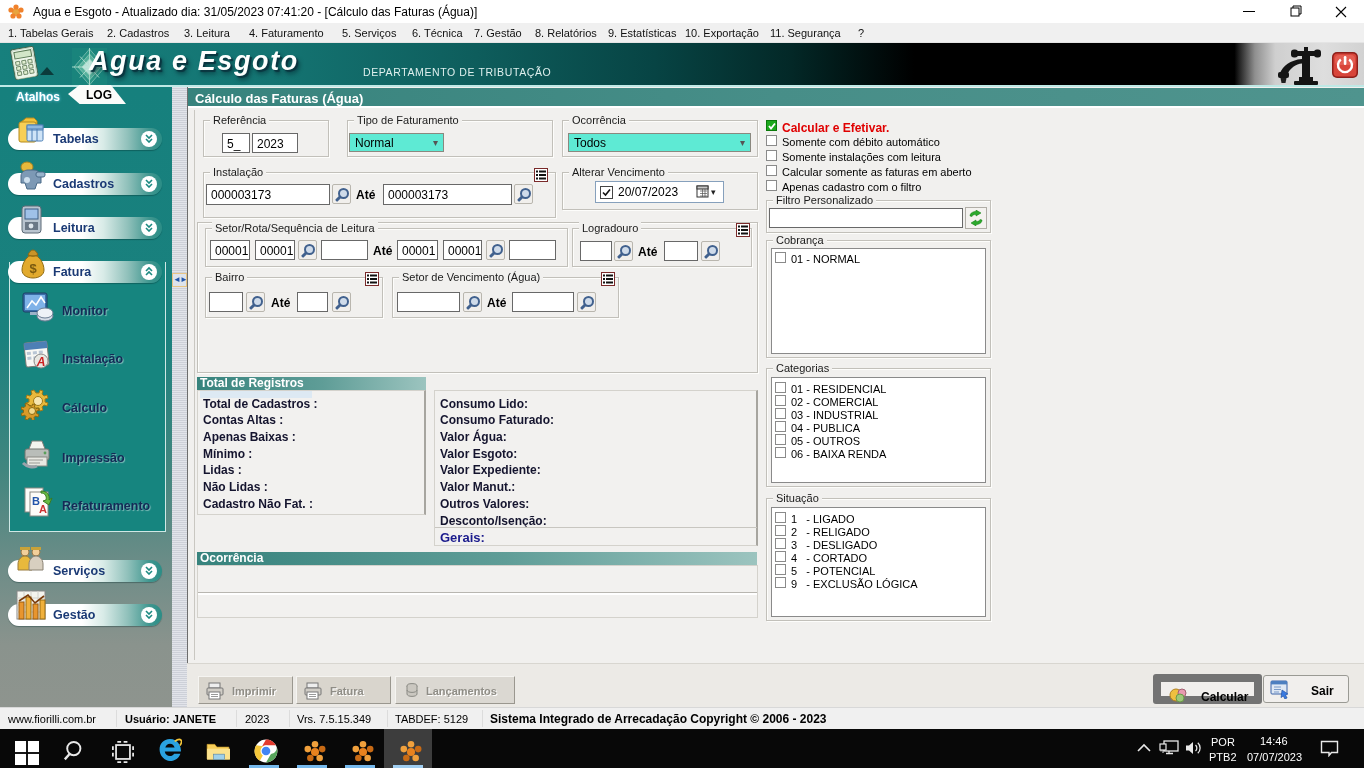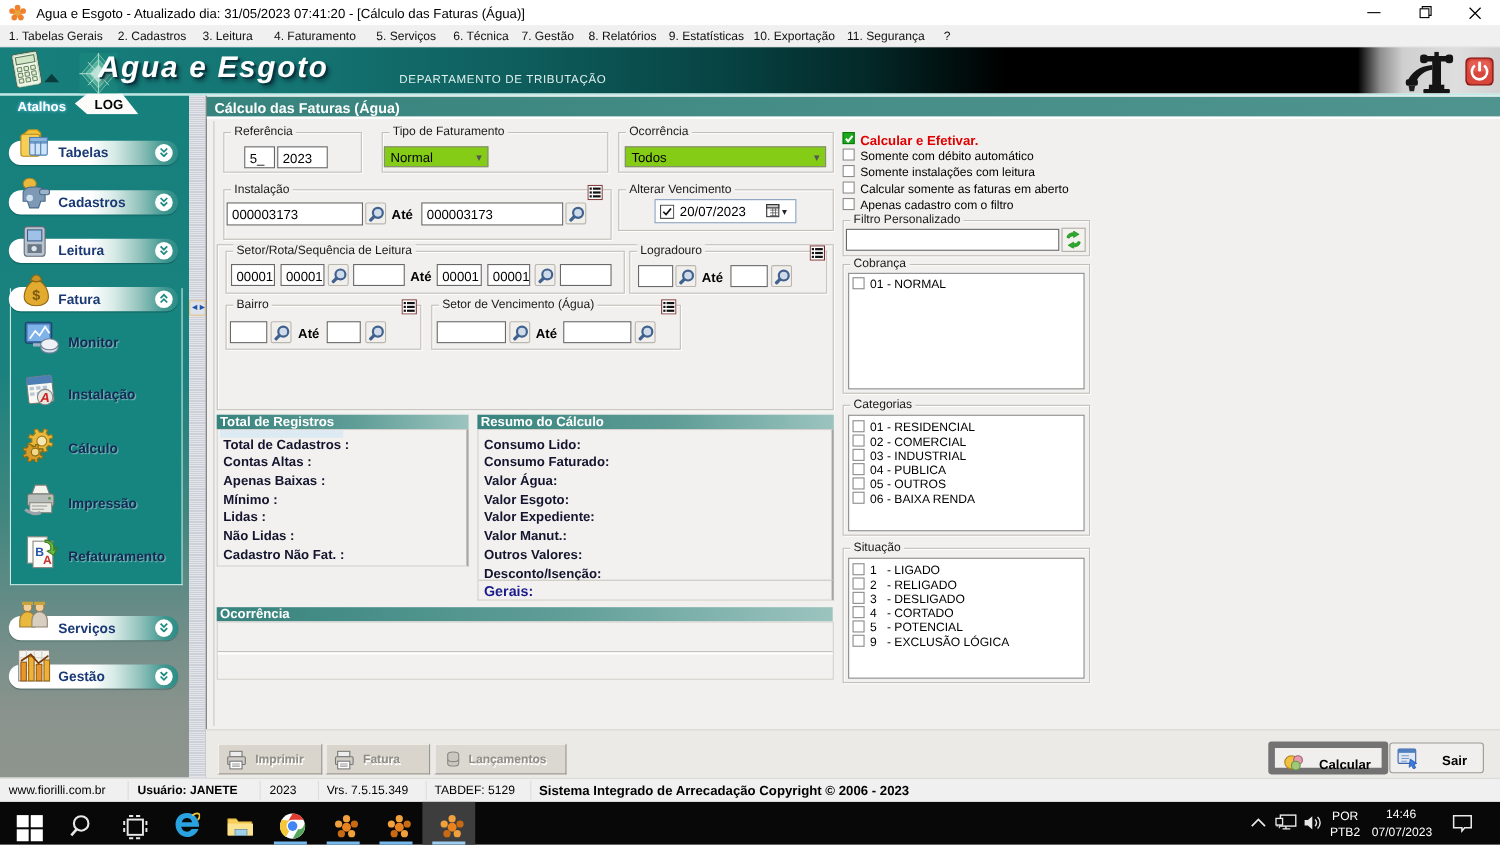--- a/index.html
+++ b/index.html
@@ -49,21 +49,21 @@
 
 #main { left:187px; top:87px; width:1177px; height:620px; background:#f1f0ee; border-left:1px solid #6d6d6d; }
 #mdittl { position:absolute; left:0px; top:1px; width:1176px; height:20px;
   background:linear-gradient(90deg,#37837d 0%,#478e88 50%,#4f948e 100%); border-bottom:2px solid #fff; }
 #mdittl span { position:absolute; left:7px; top:3px; color:#fff; font-weight:bold; font-size:13px; }
 
 
 .grp { position:absolute; border:1px solid #c2c0ba; box-shadow:inset 1px 1px 0 #fdfdfb, 1px 1px 0 #fdfdfb; }
 .grp > b { position:absolute; top:-7px; left:6px; background:#f1f0ee; padding:0 3px; font-weight:normal; font-size:11px; color:#1a1a1a; white-space:pre; }
 .tf { position:absolute; background:#fff; border:1px solid #686868; font-size:12px; color:#000; padding:3px 0 0 4px; white-space:pre; }
-.dd { position:absolute; background:#84cc16; border:1px solid #8a887f; font-size:12px; color:#000; padding:2px 0 0 5px; }
+.dd { position:absolute; background:#5eead4; border:1px solid #8a887f; font-size:12px; color:#000; padding:2px 0 0 5px; }
 .dd .ar { position:absolute; right:5px; top:3px; color:#555; font-size:10px; }
 .mag { position:absolute; width:19px; height:20px; background:#f1efec; border:1px solid #b9b6ae; border-radius:2px; }
 .mag::before { content:''; position:absolute; left:5px; top:3px; width:7px; height:7px; border:2px solid #41618e; border-radius:50%; background:#cfdbea; }
 .mag::after { content:''; position:absolute; left:2px; top:12px; width:7px; height:3px; background:#41618e; border-radius:1px; transform:rotate(135deg); }
 .ate { position:absolute; font-weight:bold; font-size:12px; color:#000; }
 .lsticon { position:absolute; width:14px; height:14px; }
 .cbx { position:absolute; width:11px; height:11px; background:#fff; border:1px solid #8a8a8a; }
 .cblbl { position:absolute; font-size:11px; color:#000; white-space:pre; }
 
 
@@ -473,21 +473,20 @@
   <div class="hdr" style="left:9px;top:290px;width:229px">Total de Registros</div>
   <div class="panel" style="left:9px;top:303px;width:229px;height:125px"></div>
   <div class="rlab" style="left:15px;top:310px;width:128px">Total de Cadastros :</div>
   <div class="rlab" style="left:15px;top:326px;width:128px">Contas Altas :</div>
   <div class="rlab" style="left:15px;top:343px;width:128px">Apenas Baixas :</div>
   <div class="rlab" style="left:15px;top:360px;width:128px">Mínimo :</div>
   <div class="rlab" style="left:15px;top:376px;width:128px">Lidas :</div>
   <div class="rlab" style="left:15px;top:393px;width:128px">Não Lidas :</div>
   <div class="rlab" style="left:15px;top:410px;width:128px">Cadastro Não Fat. :</div>
 
-  <div class="hdr" style="left:246px;top:290px;width:324px">Resumo do Cálculo</div>
   <div class="panel" style="left:246px;top:303px;width:324px;height:156px"></div>
   <div class="rlab" style="left:252px;top:310px;width:128px">Consumo Lido:</div>
   <div class="rlab" style="left:252px;top:326px;width:128px">Consumo Faturado:</div>
   <div class="rlab" style="left:252px;top:343px;width:128px">Valor Água:</div>
   <div class="rlab" style="left:252px;top:360px;width:128px">Valor Esgoto:</div>
   <div class="rlab" style="left:252px;top:376px;width:128px">Valor Expediente:</div>
   <div class="rlab" style="left:252px;top:393px;width:128px">Valor Manut.:</div>
   <div class="rlab" style="left:252px;top:410px;width:128px">Outros Valores:</div>
   <div class="rlab" style="left:252px;top:427px;width:128px">Desconto/Isenção:</div>
   <div class="abs" style="left:247px;top:440px;width:322px;height:1px;background:#c8c6c0"></div>
@@ -584,21 +583,21 @@
       <span style="left:33px">Fatura</span>
     </div>
   <div class="toolbtn" style="left:208px;width:120px;background:#dbd8d2">
       <svg style="position:absolute;left:8px;top:4px" width="16" height="20" viewBox="0 0 16 20">
         <ellipse cx="8" cy="5" rx="5" ry="2.4" fill="#cac7c0" stroke="#8a8a84"></ellipse>
         <path d="M3 5 v8 c0 1.4 2.2 2.4 5 2.4 s5-1 5-2.4 v-8" fill="#cac7c0" stroke="#8a8a84"></path>
         <path d="M3 9 c0 1.4 2.2 2.4 5 2.4 s5-1 5-2.4" fill="none" stroke="#8a8a84"></path>
       </svg>
       <span style="left:30px">Lançamentos</span>
     </div>
-  <div class="okbtn" style="left:966px;width:109px;border:6px solid #737373;border-radius:3px;">
+  <div class="okbtn" style="left:966px;width:109px;border:8px solid #737373;border-radius:3px;">
     <svg style="position:absolute;left:7px;top:4px" width="20" height="18" viewBox="0 0 20 18">
         <circle cx="8" cy="9" r="6" fill="#f0c040" stroke="#b08020"></circle>
         <circle cx="14" cy="7" r="4" fill="#e89ab0" stroke="#a06070"></circle>
         <circle cx="12" cy="12" r="4" fill="#a0c878" stroke="#6a9a48"></circle>
       </svg>
     <span style="position:absolute;left:40px;top:8px;font-weight:bold;font-size:12px;color:#000">Calcular</span>
   </div>
   <div class="okbtn" style="left:1076px;width:86px;border:1px solid #9a9a94;border-radius:3px;top:11px;height:28px">
     <svg style="position:absolute;left:6px;top:4px" width="22" height="19" viewBox="0 0 22 19">
         <rect x="1" y="1" width="16" height="13" rx="1" fill="#dfe8f4" stroke="#3a62a8"></rect>

